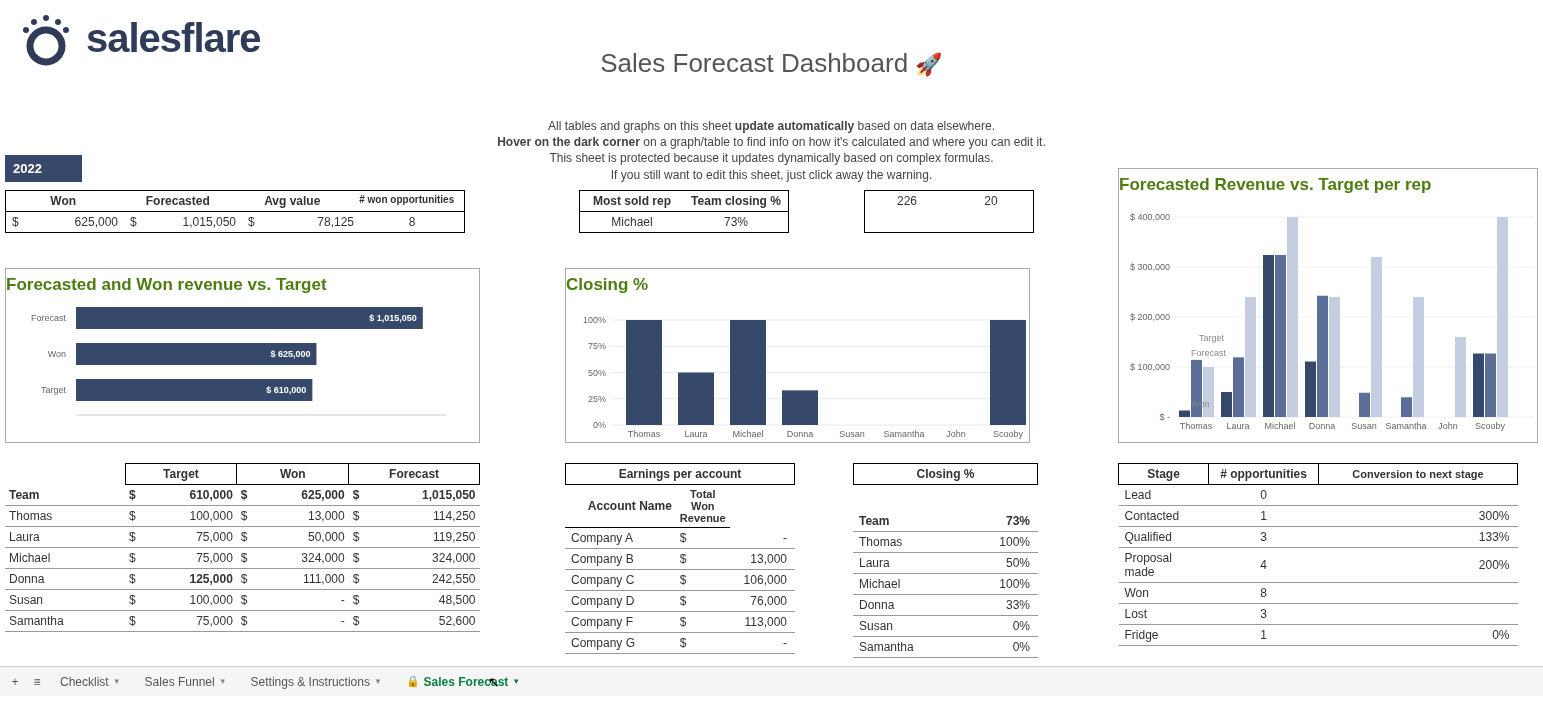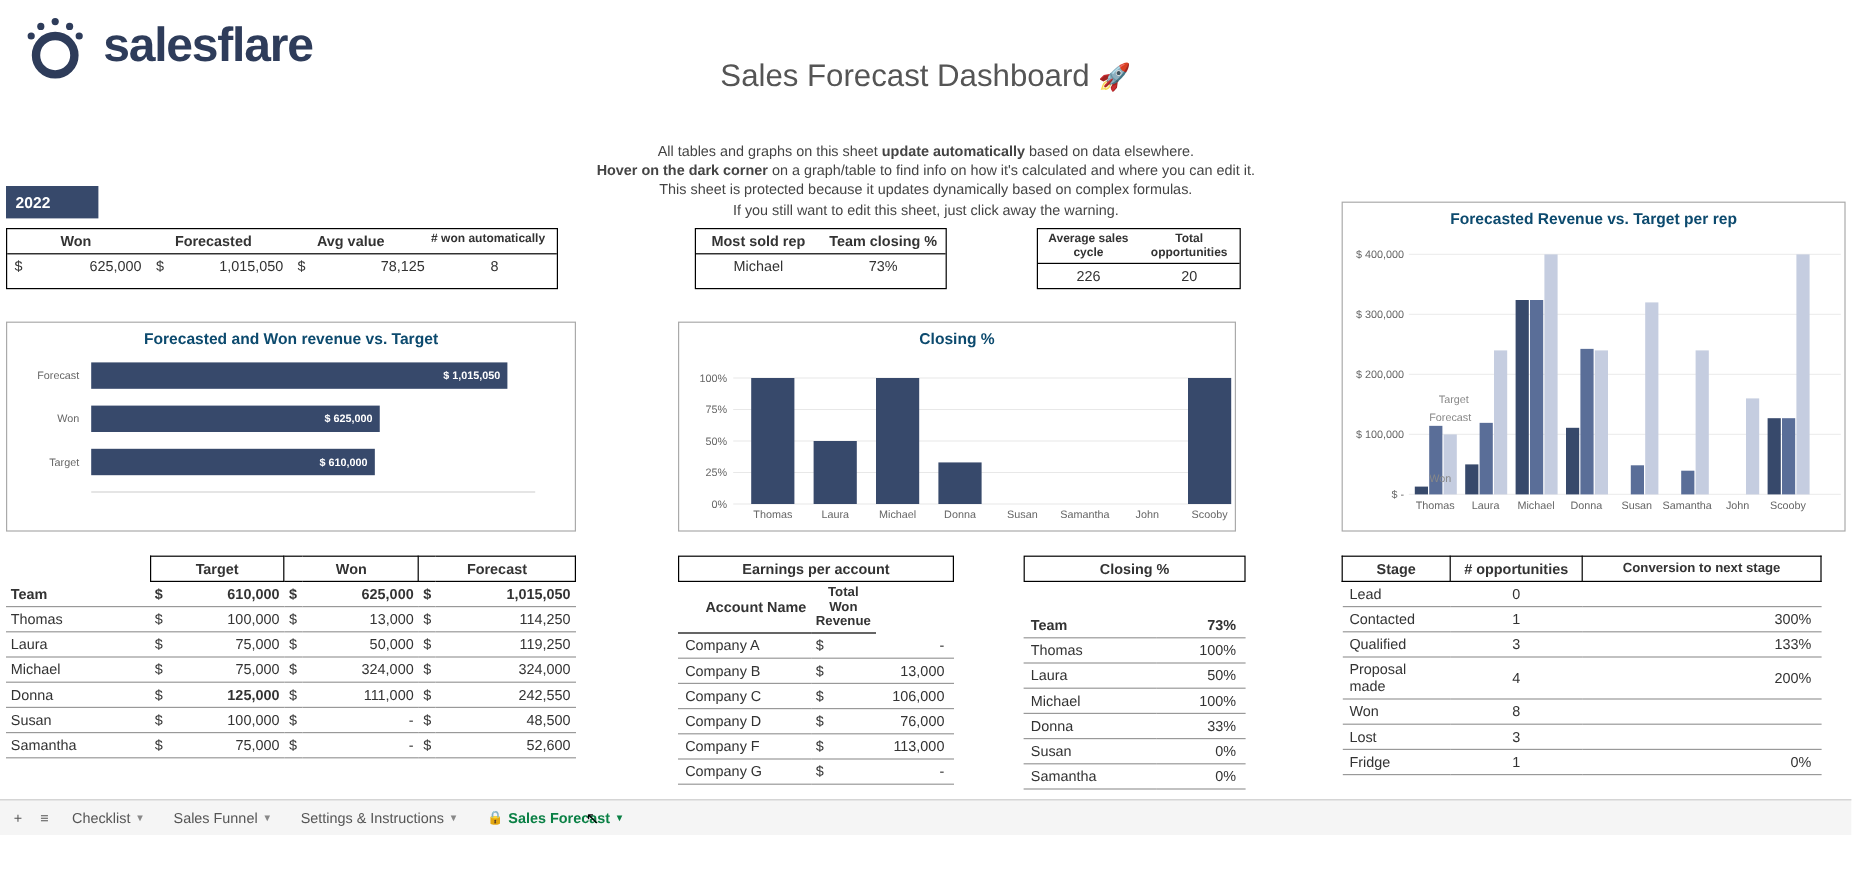--- a/index.html
+++ b/index.html
@@ -22,21 +22,21 @@
   .summary-row { position:absolute; top:190px; left:5px; right:5px; display:flex; gap:90px;}
   .summary-block { border:1px solid #000; background:#fff;}
   .sum-headers { display:flex; border-bottom:1px solid #000; font-weight:700; font-size:12px;}
   .sum-headers > div { padding:3px 6px; text-align:center; }
   .sum-values { display:flex; font-size:12px;}
   .sum-values > div { padding:3px 6px; text-align:right;}
   .sum-values .dollar { text-align:left; width:14px; flex:0 0 14px;}
 
   
   .chart-box { border:1px solid #aaa; background:#fff; position:absolute;}
-  .chart-title { text-align:center; font-weight:700; font-size:13px; padding:6px 0 2px 0; color:#0c4a6e;}
+  .chart-title { text-align:left; font-weight:700; font-size:17px; padding:6px 0 2px 0; color:#4d7c0f;}
   .bar { fill:#37496b;}
   .bar-label { font-size:9px; fill:#fff; font-weight:700;}
   .cat-label { font-size:9px; fill:#666; text-anchor:middle;}
   .tick-label { font-size:9px; fill:#666;}
   .annot { font-size:9px; fill:#888; font-style:normal;}
 
   
   .lower-row { position:absolute; top:463px; left:5px; right:5px;}
   .tbl1, .tbl-closing, .earnings, .stage-tbl { position:absolute; font-size:12px;}
   .hdr-cell { font-weight:700; text-align:center; padding:3px 4px;}
@@ -88,21 +88,21 @@
 
   <div class="year-cell">2022</div>
 
   <div class="summary-row">
 
     <div class="summary-block" style="flex:0 0 460px;">
       <div class="sum-headers">
         <div style="flex:1">Won</div>
         <div style="flex:1">Forecasted</div>
         <div style="flex:1">Avg value</div>
-        <div style="flex:1;font-size:10px;line-height:1.1"># won automatically</div>
+        <div style="flex:1;font-size:10px;line-height:1.1"># won opportunities</div>
       </div>
       <div class="sum-values">
         <div class="dollar">$</div>
           <div style="flex:1">625,000</div>
         <div class="dollar">$</div>
           <div style="flex:1">1,015,050</div>
         <div class="dollar">$</div>
           <div style="flex:1">78,125</div>
         <div style="flex:1;text-align:center">8</div>
       </div>
@@ -113,24 +113,20 @@
         <div style="flex:1">Most sold rep</div>
         <div style="flex:1">Team closing %</div>
       </div>
       <div class="sum-values">
         <div style="flex:1;text-align:center">Michael</div>
         <div style="flex:1;text-align:center">73%</div>
       </div>
     </div>
 
     <div class="summary-block" style="flex:0 0 170px; margin-left:-15px;">
-      <div class="sum-headers">
-        <div style="flex:1;font-size:10px;line-height:1.1">Average sales cycle</div>
-        <div style="flex:1;font-size:10px;line-height:1.1">Total opportunities</div>
-      </div>
       <div class="sum-values">
         <div style="flex:1;text-align:center">226</div>
         <div style="flex:1;text-align:center">20</div>
       </div>
     </div>
   </div>
 
   <div class="chart-box" style="top:268px; left:5px; width:475px; height:175px;">
     <div class="chart-title">Forecasted and Won revenue vs. Target</div>
     <svg id="chart1" width="475" height="145">

